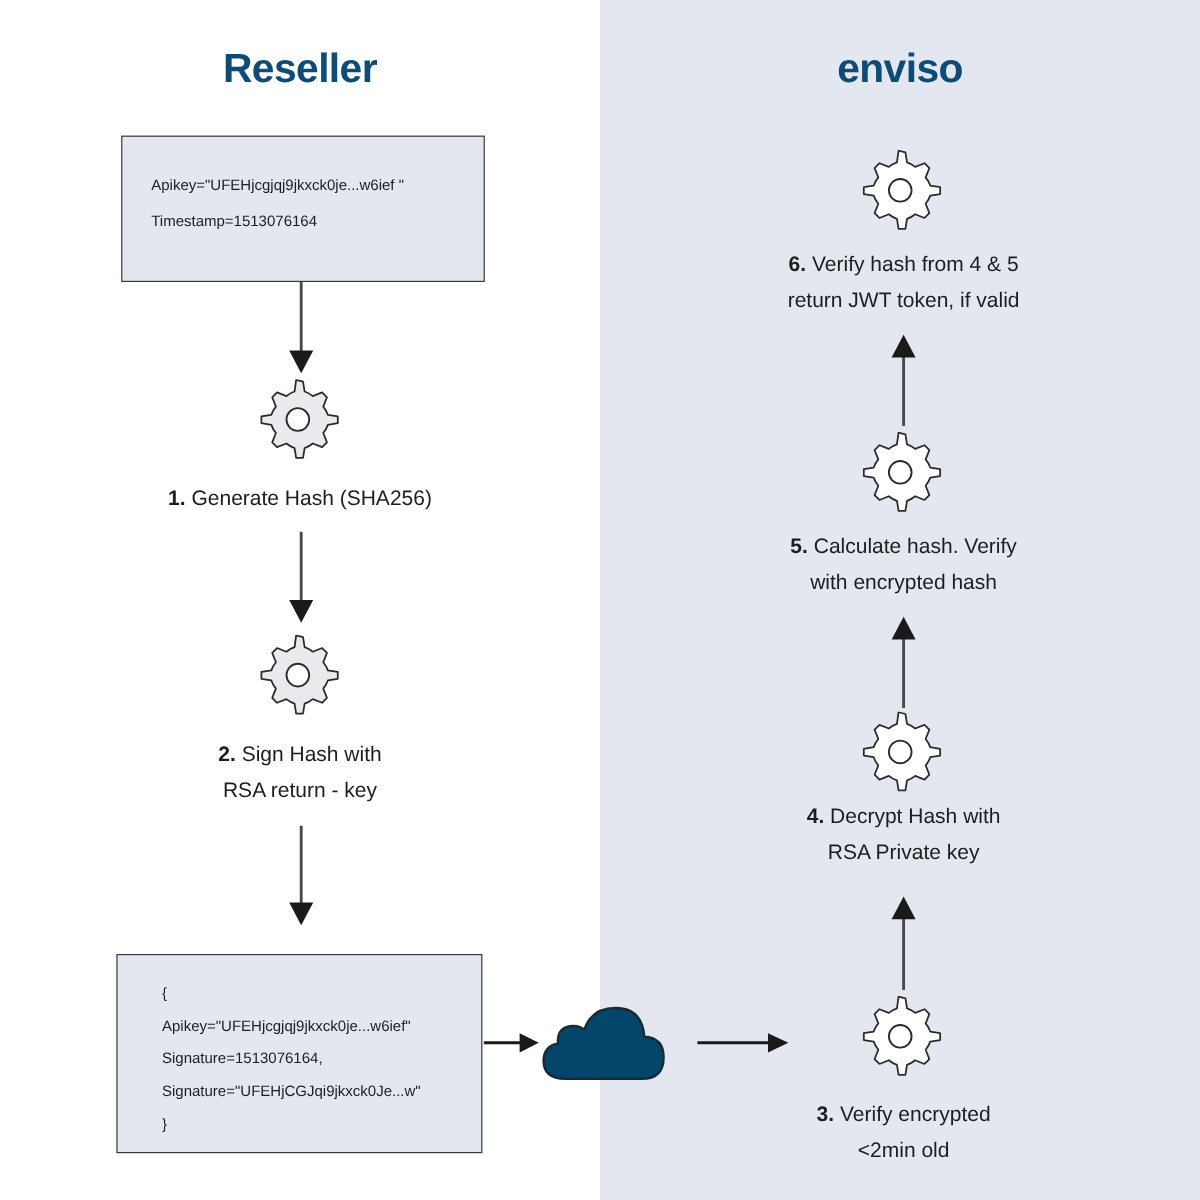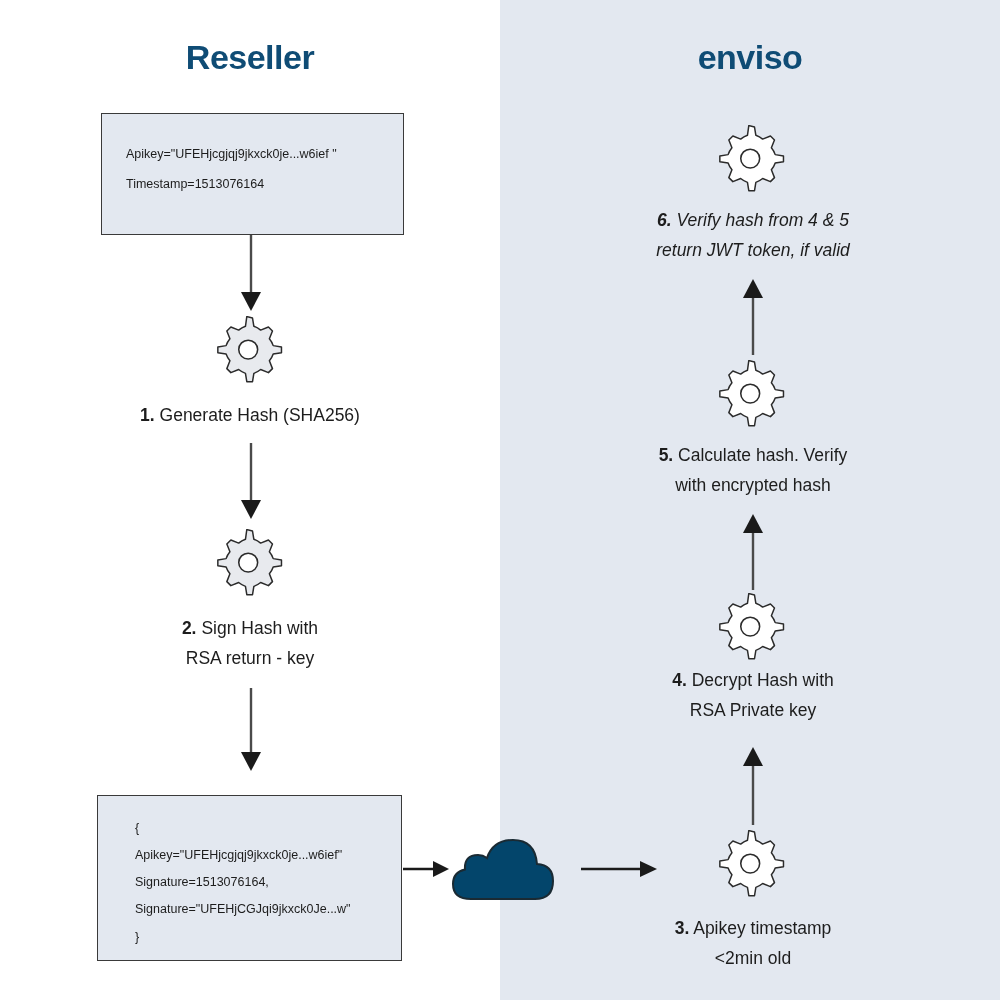--- a/index.html
+++ b/index.html
@@ -196,21 +196,21 @@
   <div class="gear" style="left:718px; top:830px;">
     <svg viewBox="0 0 100 100">
       <path d="M50 6 L58.5 8.2 L60.5 20.5 Q66 22.4 70.6 26.2 L82.2 21.6 L88.2 27.6 L83.6 39.2 Q87.4 43.8 89.3 49.3 L101.6 51.3 L101.6 59.8 L89.3 61.8 Q87.4 67.3 83.6 71.9 L88.2 83.5 L82.2 89.5 L70.6 84.9 Q66 88.7 60.5 90.6 L58.5 102.9 L50 102.9 L48 90.6 Q42.5 88.7 37.9 84.9 L26.3 89.5 L20.3 83.5 L24.9 71.9 Q21.1 67.3 19.2 61.8 L6.9 59.8 L6.9 51.3 L19.2 49.3 Q21.1 43.8 24.9 39.2 L20.3 27.6 L26.3 21.6 L37.9 26.2 Q42.5 22.4 48 20.5 Z" transform="translate(-4,-5) scale(0.96)" fill="#ffffff" stroke="#2b2b2b" stroke-width="2.2" stroke-linejoin="round"></path>
       <circle cx="46" cy="48" r="13.5" fill="#ffffff" stroke="#2b2b2b" stroke-width="2.2"></circle>
     </svg>
   </div>
 
   <div class="step-caption" style="left:553px; top:913px;">
     <div>
       <span style="font-weight: bold;">3.</span>
-      <span>Apikey timestamp</span>
+      <span>Verify encrypted</span>
     </div>
     <div>&lt;2min old</div>
   </div>
 
   <div class="arrow" style="left:737px; top:745px;">
     <svg width="32" height="80" viewBox="0 0 32 80">
       <line x1="16" y1="80" x2="16" y2="16" stroke="#4a4a4a" stroke-width="2.4"></line>
       <polygon points="16,2 6,21 26,21" fill="#1a1a1a"></polygon>
     </svg>
   </div>
@@ -259,21 +259,21 @@
     </svg>
   </div>
 
   <div class="gear" style="left:718px; top:125px;">
     <svg viewBox="0 0 100 100">
       <path d="M50 6 L58.5 8.2 L60.5 20.5 Q66 22.4 70.6 26.2 L82.2 21.6 L88.2 27.6 L83.6 39.2 Q87.4 43.8 89.3 49.3 L101.6 51.3 L101.6 59.8 L89.3 61.8 Q87.4 67.3 83.6 71.9 L88.2 83.5 L82.2 89.5 L70.6 84.9 Q66 88.7 60.5 90.6 L58.5 102.9 L50 102.9 L48 90.6 Q42.5 88.7 37.9 84.9 L26.3 89.5 L20.3 83.5 L24.9 71.9 Q21.1 67.3 19.2 61.8 L6.9 59.8 L6.9 51.3 L19.2 49.3 Q21.1 43.8 24.9 39.2 L20.3 27.6 L26.3 21.6 L37.9 26.2 Q42.5 22.4 48 20.5 Z" transform="translate(-4,-5) scale(0.96)" fill="#ffffff" stroke="#2b2b2b" stroke-width="2.2" stroke-linejoin="round"></path>
       <circle cx="46" cy="48" r="13.5" fill="#ffffff" stroke="#2b2b2b" stroke-width="2.2"></circle>
     </svg>
   </div>
 
-  <div class="step-caption" style="left:553px; top:205px;font-style:italic;">
+  <div class="step-caption" style="left:553px; top:205px;">
     <div>
       <span style="font-weight: bold;">6.</span>
       <span>Verify hash from 4 &amp; 5</span>
     </div>
     <div>return JWT token, if valid</div>
   </div>
 
 </div>
 
 </body></html>

